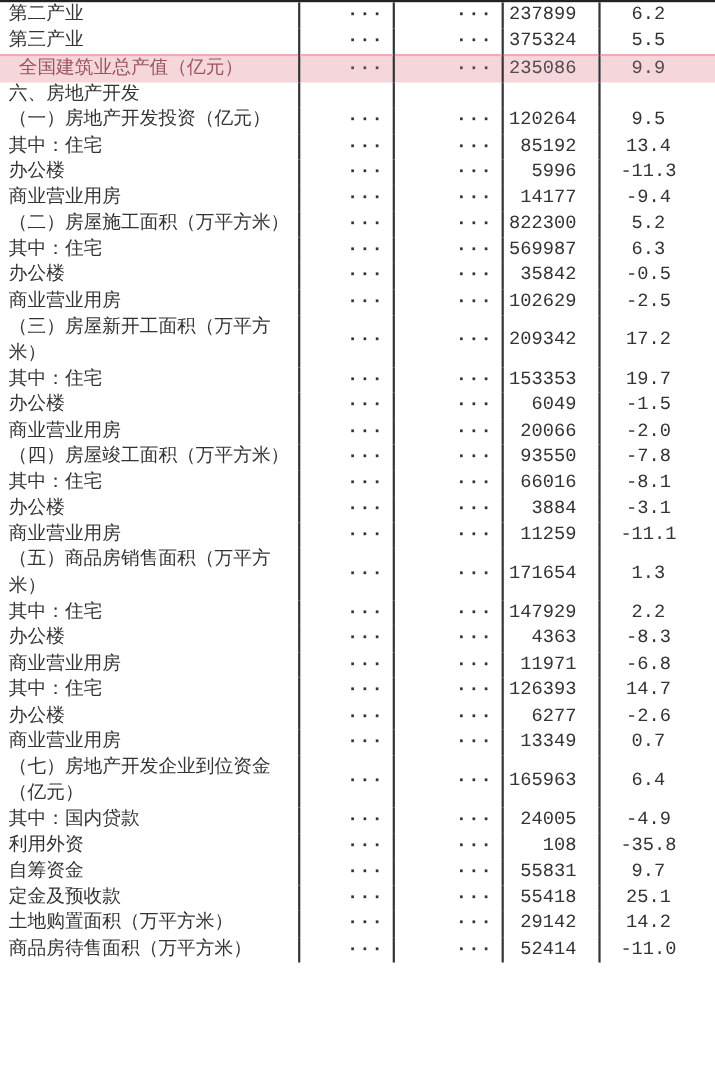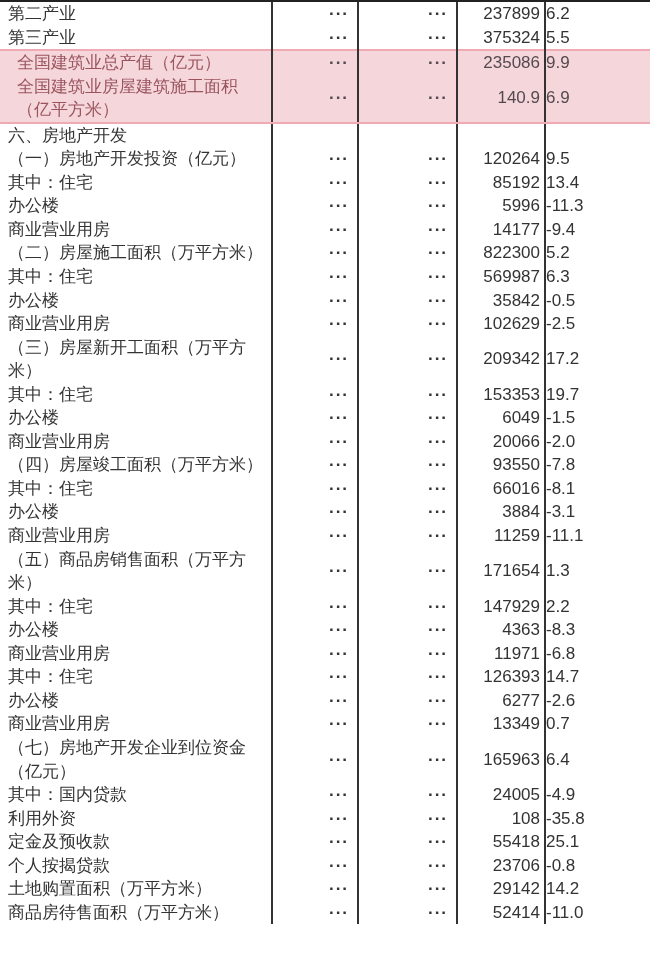--- a/index.html
+++ b/index.html
@@ -10,21 +10,21 @@
     --hl-label:#9a545e;
     --hl-num:#544a50;
   }
   *{margin:0;padding:0;box-sizing:border-box;}
   html,body{background:#ffffff;}
   .page{
     width:650px;height:937px;
     overflow:hidden;
     background:#ffffff;
     border-top:2px solid #222222;
-    font-family:Liberation Sans, sans-serif;
+    font-family:Liberation Mono, monospace;
     color:var(--text);
   }
   table.stats{
     width:650px;
     border-collapse:collapse;
     table-layout:fixed;
     font-size:17px;
     line-height:23.55px;
   }
   td{
@@ -41,24 +41,24 @@
   }
   td.lbl.sub{}
   td.dots{
     text-align:right;
     padding-right:8px;
     font-weight:bold;
     letter-spacing:1px;
   }
   td.num{
     text-align:right;
-    padding-right:4px;
+    padding-right:20px;
   }
   td.pct{
-    text-align:left;
+    text-align:center;
     padding-right:17px;
   }
   tr.hl td{background:var(--hl-bg);}
   tr.hl td.lbl{color:var(--hl-label);padding-left:17px;}
   tr.hl td.num, tr.hl td.dots, tr.hl td.pct{color:var(--hl-num);}
   tr.hl-first td{border-top:2px solid var(--hl-edge);}
   tr.hl-last td{border-bottom:2px solid var(--hl-edge);}
 </style>
 </head>
 <body>
@@ -87,27 +87,20 @@
           <td class="num cline">375324</td>
           <td class="pct">5.5</td>
         </tr>
         <tr class="hl hl-first">
           <td class="lbl cline">全国建筑业总产值（亿元）</td>
           <td class="dots cline">···</td>
           <td class="dots cline">···</td>
           <td class="num cline">235086</td>
           <td class="pct">9.9</td>
         </tr>
-        <tr class="hl hl-last">
-          <td class="lbl cline">全国建筑业房屋建筑施工面积（亿平方米）</td>
-          <td class="dots cline">···</td>
-          <td class="dots cline">···</td>
-          <td class="num cline">140.9</td>
-          <td class="pct">6.9</td>
-        </tr>
         <tr>
           <td class="lbl cline">六、房地产开发</td>
           <td class="dots cline"></td>
           <td class="dots cline"></td>
           <td class="num cline"></td>
           <td class="pct"></td>
         </tr>
         <tr>
           <td class="lbl cline">（一）房地产开发投资（亿元）</td>
           <td class="dots cline">···</td>
@@ -284,32 +277,32 @@
           <td class="pct">-4.9</td>
         </tr>
         <tr>
           <td class="lbl cline sub">利用外资</td>
           <td class="dots cline">···</td>
           <td class="dots cline">···</td>
           <td class="num cline">108</td>
           <td class="pct">-35.8</td>
         </tr>
         <tr>
+          <td class="lbl cline sub">自筹资金</td>
+          <td class="dots cline">···</td>
+          <td class="dots cline">···</td>
+          <td class="num cline">55831</td>
+          <td class="pct">9.7</td>
+        </tr>
+        <tr>
           <td class="lbl cline sub">定金及预收款</td>
           <td class="dots cline">···</td>
           <td class="dots cline">···</td>
           <td class="num cline">55418</td>
           <td class="pct">25.1</td>
-        </tr>
-        <tr>
-          <td class="lbl cline sub">个人按揭贷款</td>
-          <td class="dots cline">···</td>
-          <td class="dots cline">···</td>
-          <td class="num cline">23706</td>
-          <td class="pct">-0.8</td>
         </tr>
         <tr>
           <td class="lbl cline">土地购置面积（万平方米）</td>
           <td class="dots cline">···</td>
           <td class="dots cline">···</td>
           <td class="num cline">29142</td>
           <td class="pct">14.2</td>
         </tr>
         <tr>
           <td class="lbl cline">商品房待售面积（万平方米）</td>

